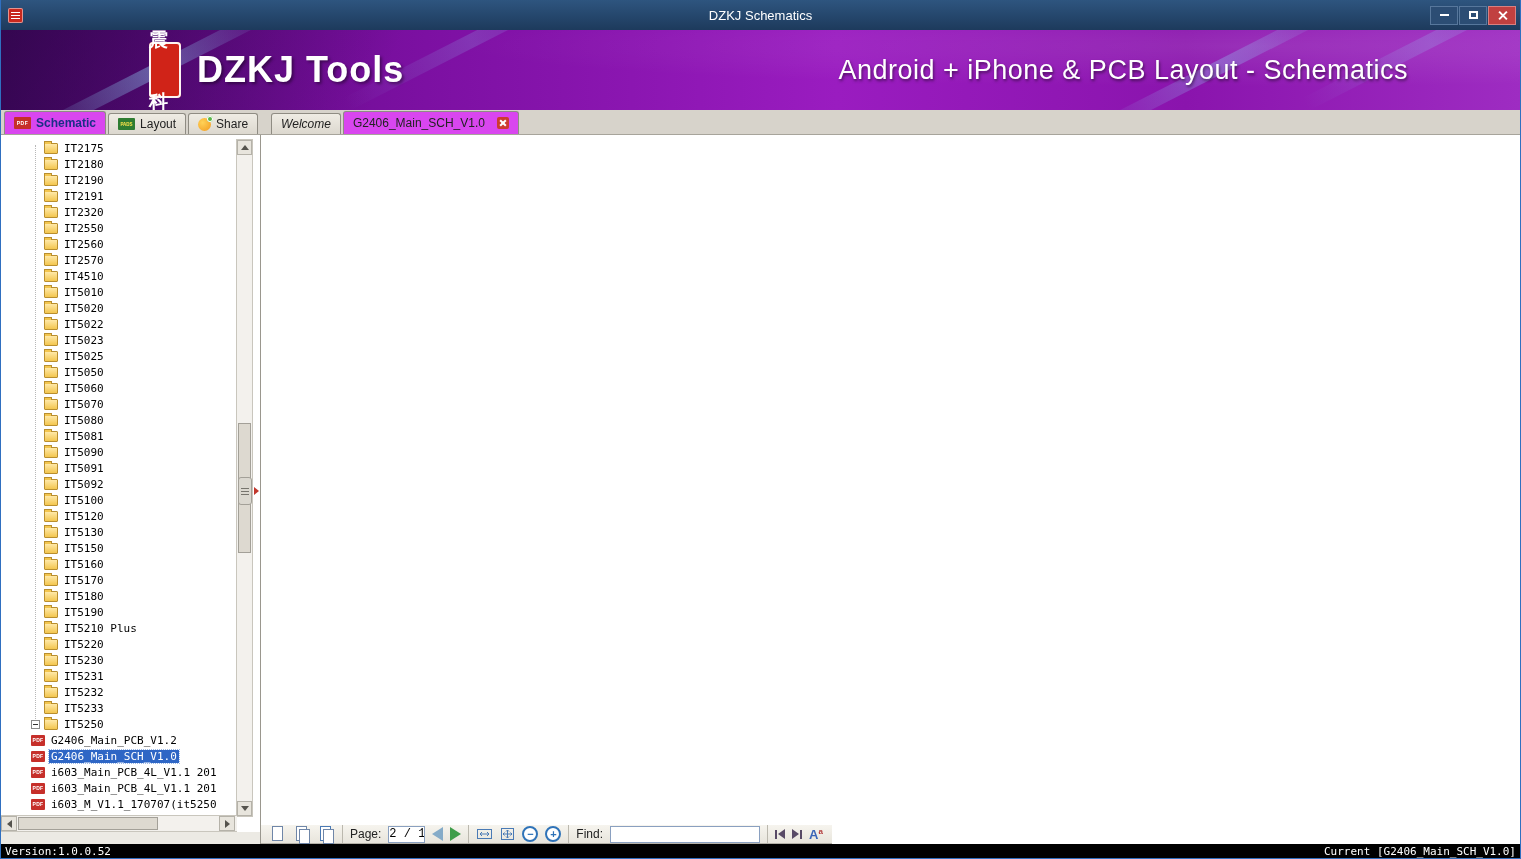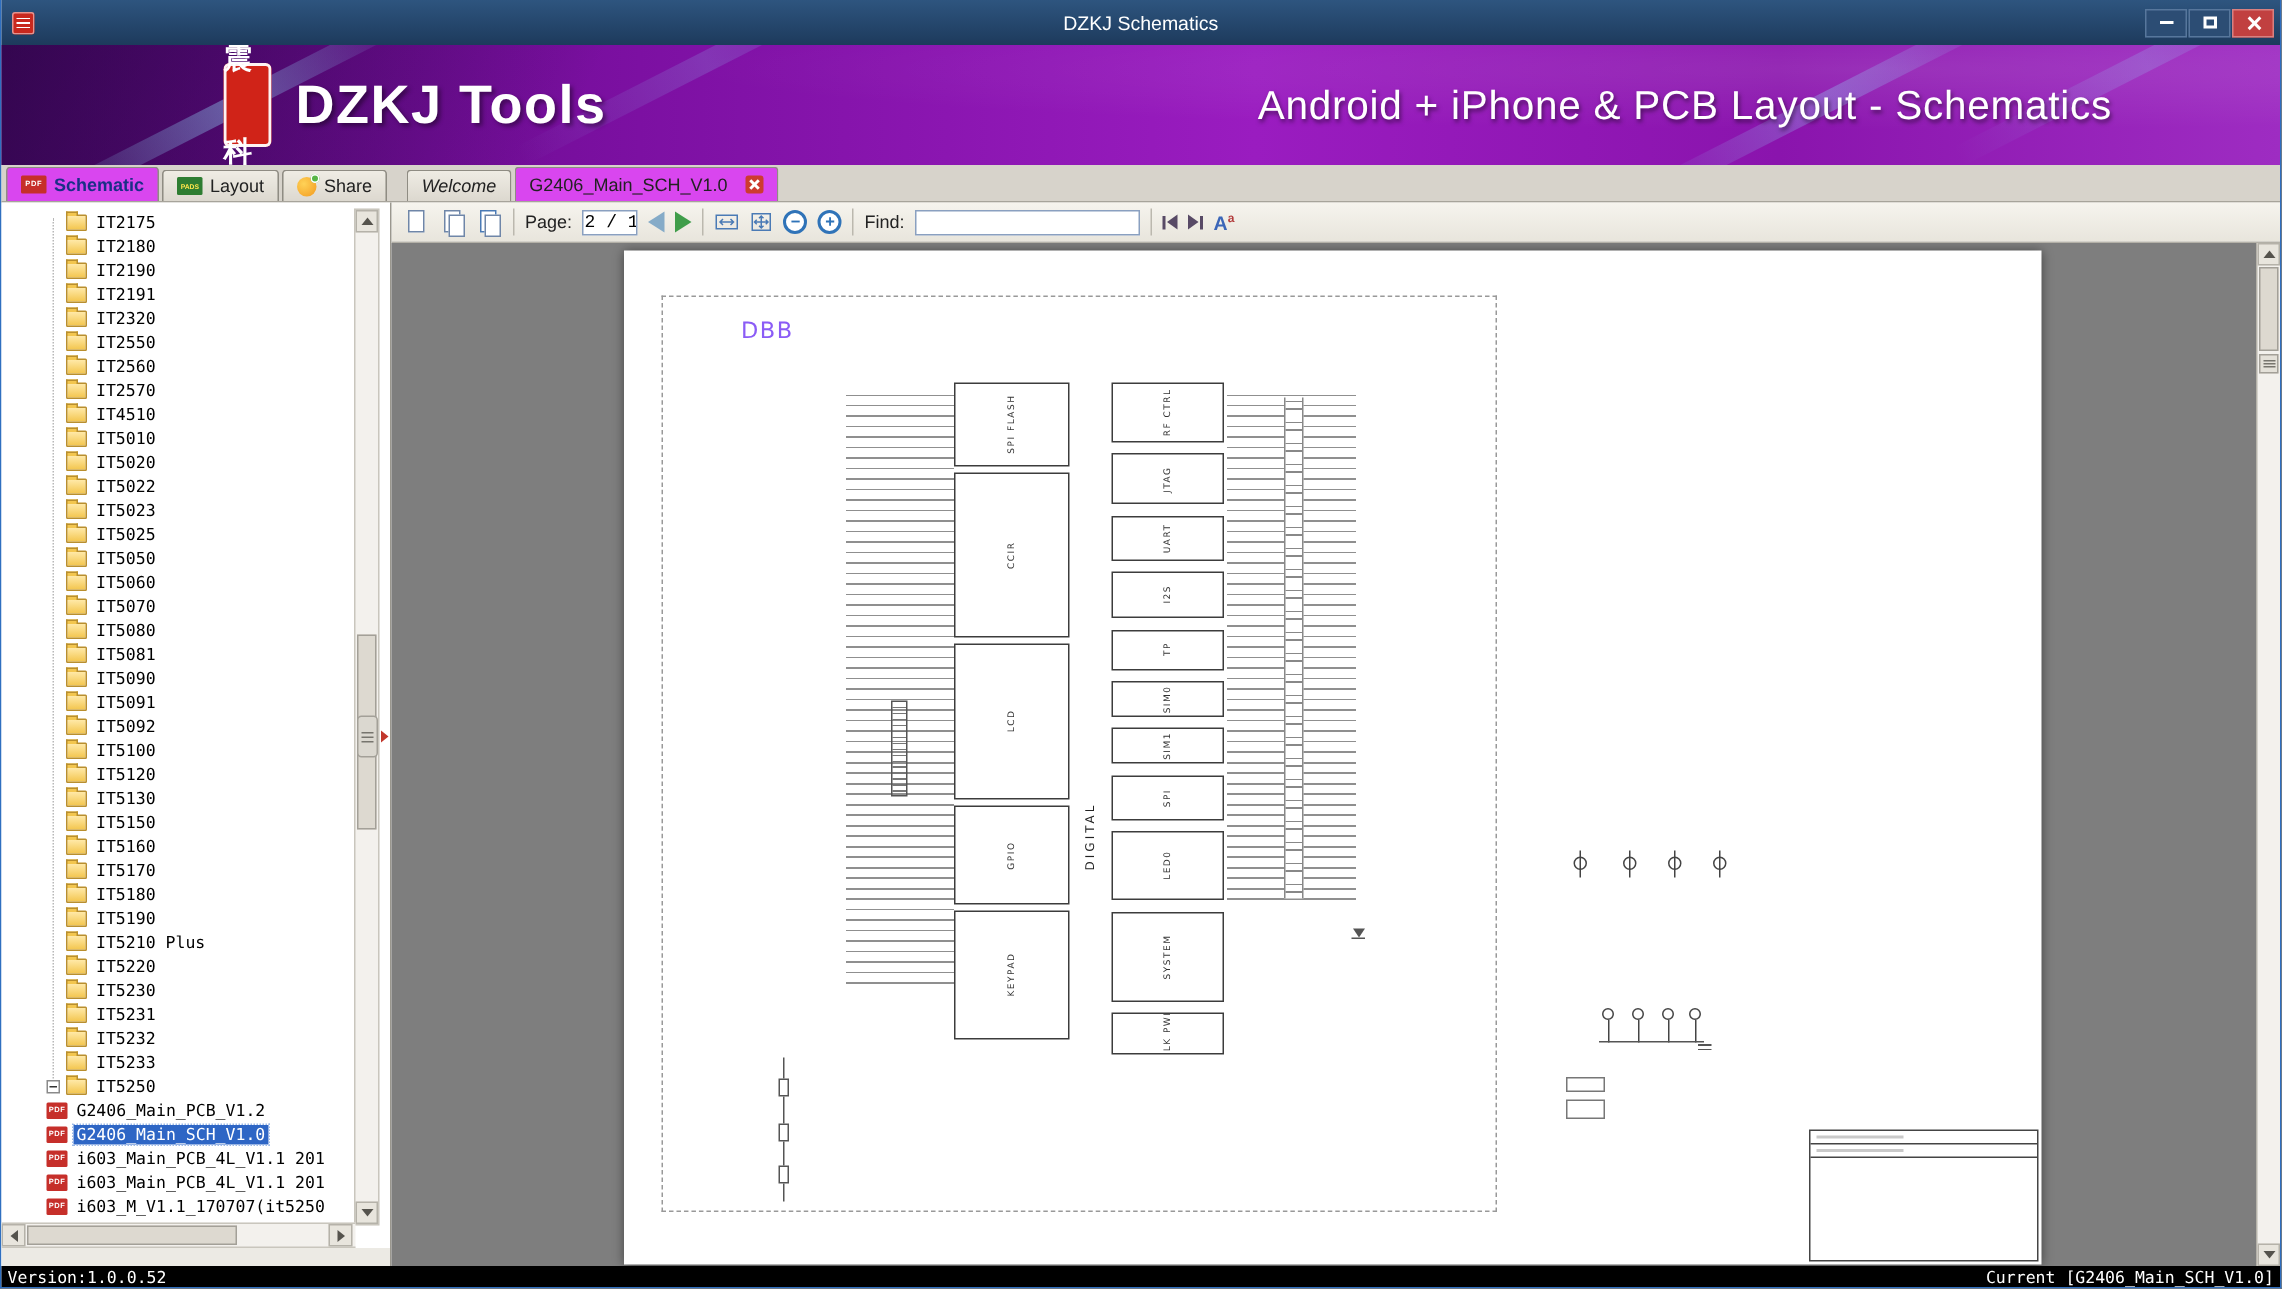--- a/index.html
+++ b/index.html
@@ -106,21 +106,21 @@
   .side-bottom { position:absolute; left:0; right:0; bottom:0; height:12px; background:#eceae4; }
 
   .collapse { position:absolute; left:237px; top:342px; width:14px; height:28px; background:#dbd8d0;
               border:1px solid #a3a098; border-radius:3px; z-index:6; display:flex; flex-direction:column;
               align-items:center; justify-content:center; gap:2px; cursor:pointer; }
   .collapse i { width:8px; height:1px; background:#77756e; display:block; }
   .collapse::after { content:''; position:absolute; left:15px; top:9px; border-top:4px solid transparent;
               border-bottom:4px solid transparent; border-left:5px solid #c1372c; }
 
   
-  .main { flex:1; display:flex; flex-direction:column; min-width:0; }
+  .main { flex:1; display:flex; flex-direction:row; min-width:0;align-items:flex-end; }
   .toolbar { flex:0 0 27px; background:linear-gradient(#f6f4ee,#e8e5dc); border-bottom:1px solid #b3b0a7;
              display:flex; align-items:center; gap:7px; padding:0 9px; font-size:12px; color:#222; }
   .docico { width:17px; height:18px; position:relative; cursor:pointer; }
   .docico::before { content:''; position:absolute; left:2px; top:1px; width:9px; height:13px; background:#fff; border:1px solid #6f86a8; }
   .docico.d2::after, .docico.d3::after { content:''; position:absolute; left:5px; top:4px; width:9px; height:13px; background:#fff; border:1px solid #6f86a8; }
   .docico.d3::before { border-color:#4a7ab5; }
   .vsep { width:1px; height:18px; background:#bbb8ae; }
   .page-input { width:37px; height:17px; border:1px solid #8aa0c0; font-size:12px; text-align:center;
                 font-family:Liberation Mono, monospace; background:#fff; }
   .navtri { width:0; height:0; cursor:pointer; }

